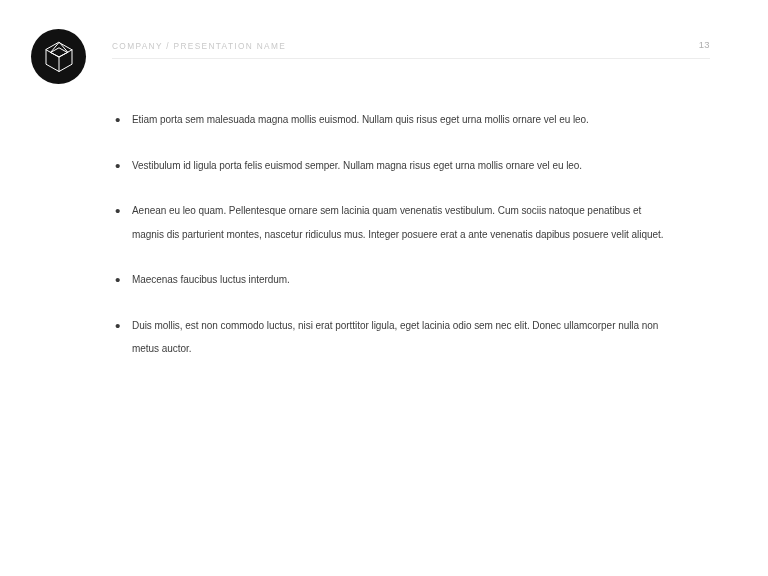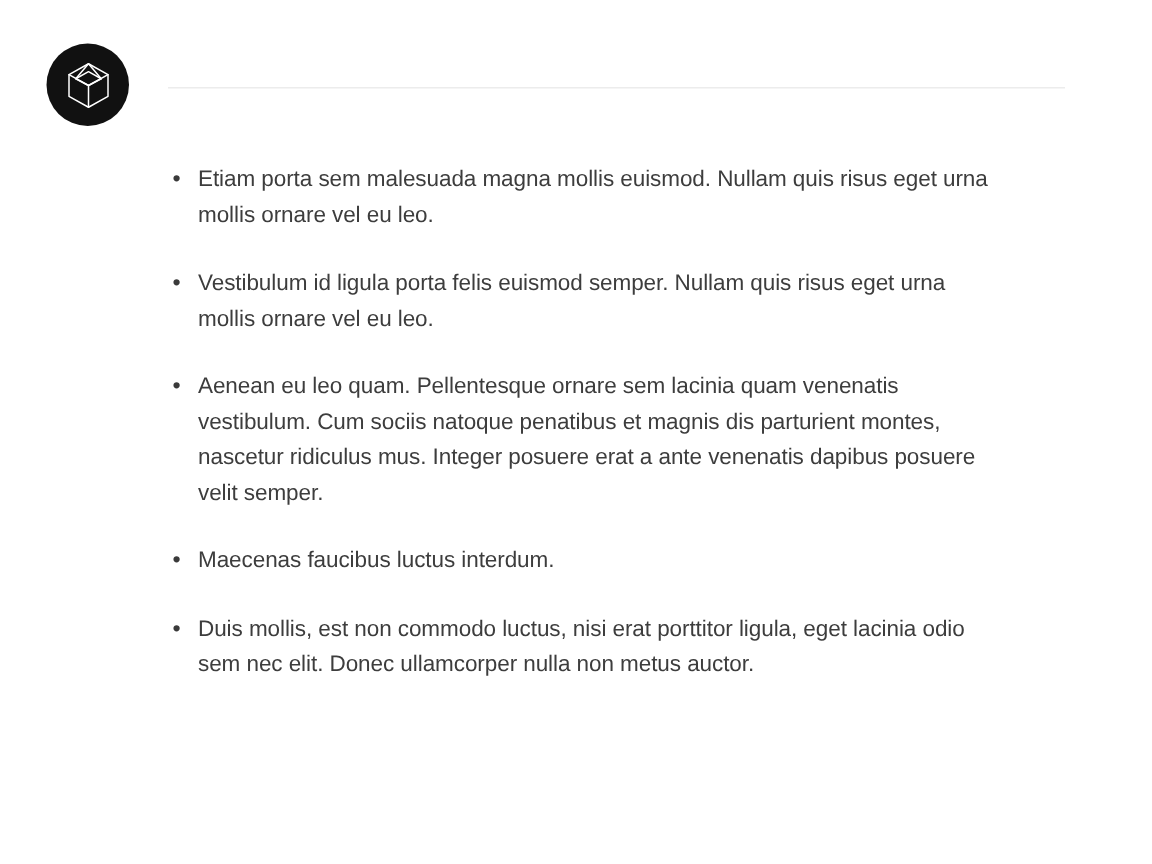--- a/index.html
+++ b/index.html
@@ -97,21 +97,21 @@
     width: 20px;
     font-size: 15.5px;
     line-height: 23.5px;
     color: #3a3a3a;
     text-align: left;
     padding-left: 3px;
     box-sizing: border-box;
   }
   .bullet-text {
     flex: 1 1 auto;
-    font-size: 15px;
+    font-size: 10px;
     line-height: 23.5px;
     color: #3d3d3d;
     letter-spacing: -0.05px;
     font-weight: 400;
   }
 </style>
 </head>
 <body>
 
 <div class="slide">
@@ -124,37 +124,41 @@
 
         <path d="M15 16 L15 30.5"></path>
         <path d="M2 8.8 L15 16 L28 8.8"></path>
 
         <path d="M15 1.5 L6.5 11.5 L15 16 L23.5 11.5 Z"></path>
         <path d="M6.5 11.5 L15 6.8 L23.5 11.5"></path>
       </svg>
     </span>
   </div>
 
+  <div class="header-strip">
+    <div class="header-title">COMPANY / PRESENTATION NAME</div>
+    <div class="page-number">13</div>
+  </div>
   <div class="header-rule"></div>
 
   <div class="content">
 
     <div class="bullet-row">
       <div class="bullet-marker">•</div>
       <div class="bullet-text">Etiam porta sem malesuada magna mollis euismod. Nullam quis risus eget urna mollis ornare vel eu leo.</div>
     </div>
 
     <div class="bullet-row">
       <div class="bullet-marker">•</div>
-      <div class="bullet-text">Vestibulum id ligula porta felis euismod semper. Nullam quis risus eget urna mollis ornare vel eu leo.</div>
+      <div class="bullet-text">Vestibulum id ligula porta felis euismod semper. Nullam magna risus eget urna mollis ornare vel eu leo.</div>
     </div>
 
     <div class="bullet-row">
       <div class="bullet-marker">•</div>
-      <div class="bullet-text">Aenean eu leo quam. Pellentesque ornare sem lacinia quam venenatis vestibulum. Cum sociis natoque penatibus et magnis dis parturient montes, nascetur ridiculus mus. Integer posuere erat a ante venenatis dapibus posuere velit semper.</div>
+      <div class="bullet-text">Aenean eu leo quam. Pellentesque ornare sem lacinia quam venenatis vestibulum. Cum sociis natoque penatibus et magnis dis parturient montes, nascetur ridiculus mus. Integer posuere erat a ante venenatis dapibus posuere velit aliquet.</div>
     </div>
 
     <div class="bullet-row">
       <div class="bullet-marker">•</div>
       <div class="bullet-text">Maecenas faucibus luctus interdum.</div>
     </div>
 
     <div class="bullet-row">
       <div class="bullet-marker">•</div>
       <div class="bullet-text">Duis mollis, est non commodo luctus, nisi erat porttitor ligula, eget lacinia odio sem nec elit. Donec ullamcorper nulla non metus auctor.</div>

